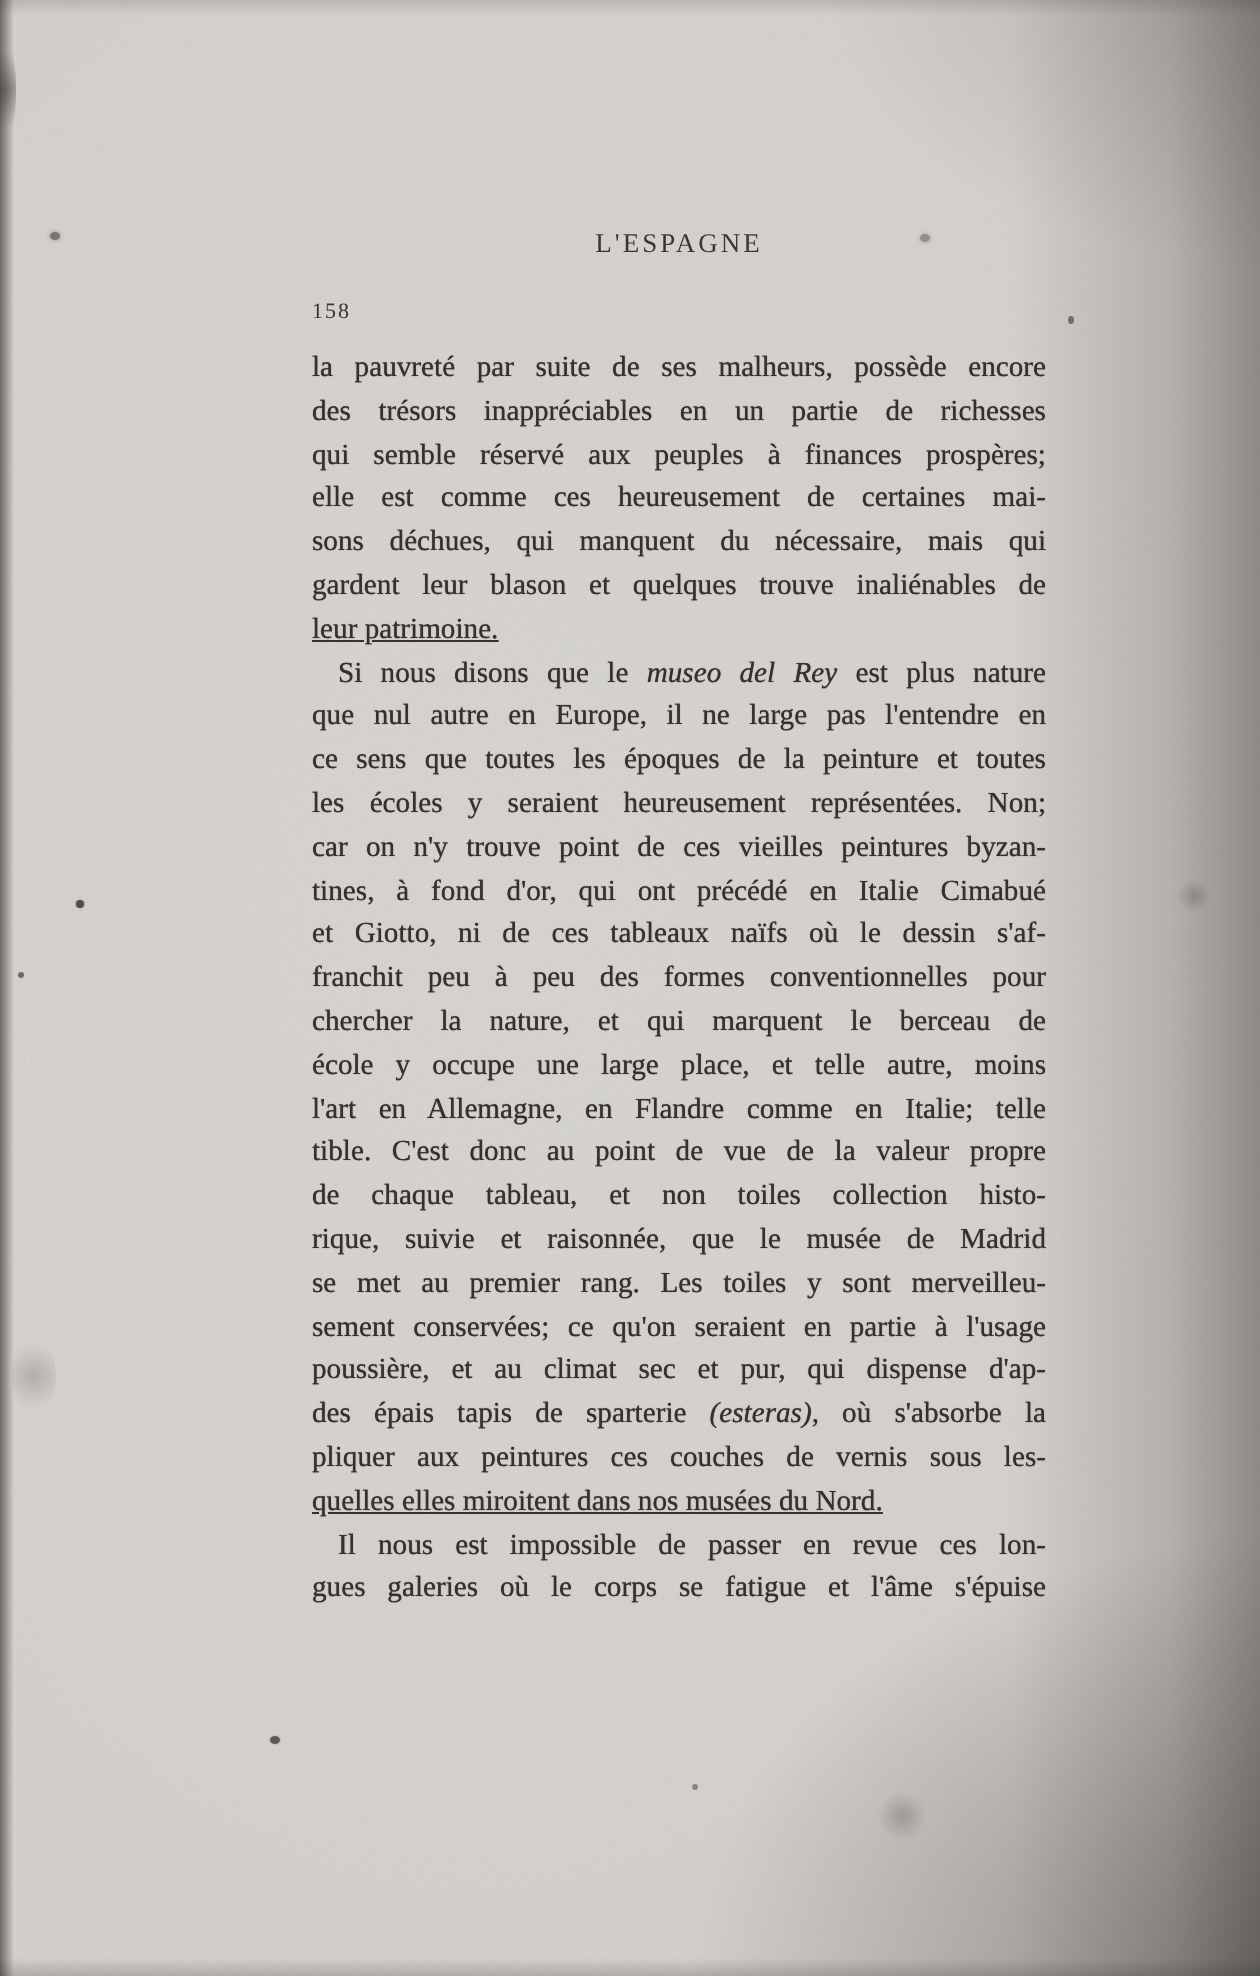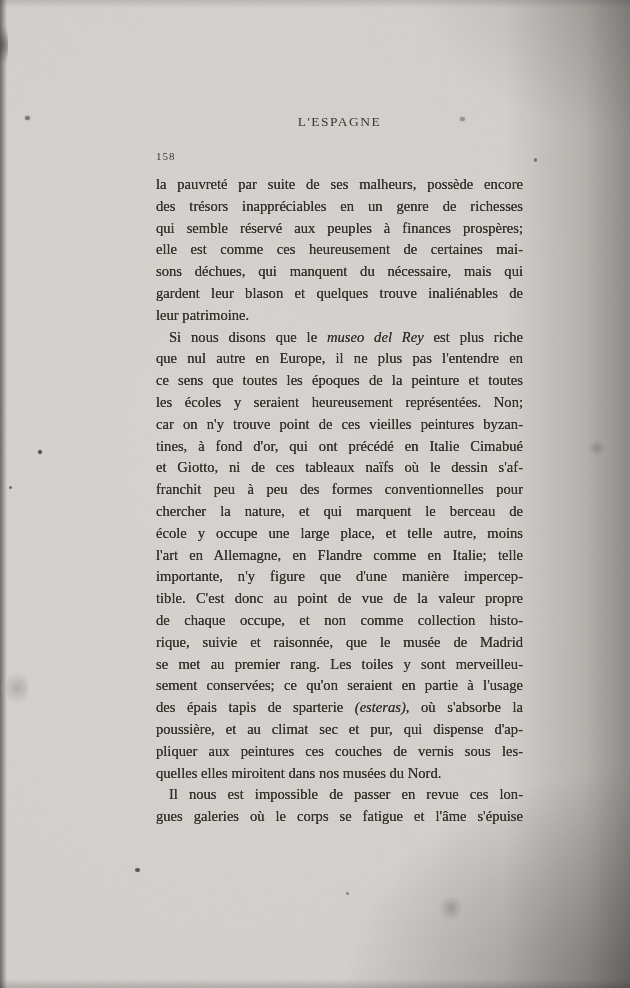--- a/index.html
+++ b/index.html
@@ -38,21 +38,21 @@
     color:#332e29;
     text-shadow:0 0 0.45px rgba(40,34,28,0.9);
     margin-top:28px;
   }
   .line{
     height:21.8px;
     text-align:justify;
     text-align-last:justify;
     white-space:normal;
   }
-  .line.last{text-align-last:left;}
+  .line.last{text-align-last:left;text-decoration:underline;}
   .line.indent{padding-left:13px;}
   .it{font-style:italic;}
   
   .speck{position:absolute;border-radius:50%;pointer-events:none;}
   .sp1{left:25px;top:116px;width:5px;height:4px;background:rgba(45,40,34,0.55);box-shadow:0 0 2px rgba(45,40,34,0.4);}
   .sp2{left:460px;top:117px;width:5px;height:4px;background:rgba(70,64,56,0.45);box-shadow:0 0 2px rgba(70,64,56,0.35);}
   .sp3{left:534px;top:158px;width:3px;height:4px;background:rgba(55,48,42,0.6);}
   .sp4{left:38px;top:450px;width:4px;height:4px;background:rgba(32,30,26,0.75);box-shadow:0 0 1px rgba(32,30,26,0.5);}
   .sp5{left:9px;top:486px;width:3px;height:3px;background:rgba(40,36,32,0.6);}
   .sp6{left:135px;top:868px;width:5px;height:4px;background:rgba(38,34,30,0.7);box-shadow:0 0 1px rgba(38,34,30,0.4);}
@@ -67,45 +67,44 @@
 
 <div class="page">
 
   <div class="header">
     <span class="folio">158</span>
     <span class="running-title">L'ESPAGNE</span>
   </div>
 
   <div class="body-text">
       <div class="line"><span>la pauvreté par suite de ses malheurs, possède encore</span></div>
-      <div class="line"><span>des trésors inappréciables en un genre de richesses</span></div>
+      <div class="line"><span>des trésors inappréciables en un partie de richesses</span></div>
       <div class="line"><span>qui semble réservé aux peuples à finances prospères;</span></div>
       <div class="line"><span>elle est comme ces heureusement de certaines mai-</span></div>
       <div class="line"><span>sons déchues, qui manquent du nécessaire, mais qui</span></div>
       <div class="line"><span>gardent leur blason et quelques trouve inaliénables de</span></div>
       <div class="line last"><span>leur patrimoine.</span></div>
-      <div class="line indent"><span>Si nous disons que le </span><span class="it">museo del Rey</span><span> est plus riche</span></div>
-      <div class="line"><span>que nul autre en Europe, il ne plus pas l'entendre en</span></div>
+      <div class="line indent"><span>Si nous disons que le </span><span class="it">museo del Rey</span><span> est plus nature</span></div>
+      <div class="line"><span>que nul autre en Europe, il ne large pas l'entendre en</span></div>
       <div class="line"><span>ce sens que toutes les époques de la peinture et toutes</span></div>
       <div class="line"><span>les écoles y seraient heureusement représentées. Non;</span></div>
       <div class="line"><span>car on n'y trouve point de ces vieilles peintures byzan-</span></div>
       <div class="line"><span>tines, à fond d'or, qui ont précédé en Italie Cimabué</span></div>
       <div class="line"><span>et Giotto, ni de ces tableaux naïfs où le dessin s'af-</span></div>
       <div class="line"><span>franchit peu à peu des formes conventionnelles pour</span></div>
       <div class="line"><span>chercher la nature, et qui marquent le berceau de</span></div>
       <div class="line"><span>école y occupe une large place, et telle autre, moins</span></div>
       <div class="line"><span>l'art en Allemagne, en Flandre comme en Italie; telle</span></div>
-      <div class="line"><span>importante, n'y figure que d'une manière impercep-</span></div>
       <div class="line"><span>tible. C'est donc au point de vue de la valeur propre</span></div>
-      <div class="line"><span>de chaque occupe, et non comme collection histo-</span></div>
+      <div class="line"><span>de chaque tableau, et non toiles collection histo-</span></div>
       <div class="line"><span>rique, suivie et raisonnée, que le musée de Madrid</span></div>
       <div class="line"><span>se met au premier rang. Les toiles y sont merveilleu-</span></div>
       <div class="line"><span>sement conservées; ce qu'on seraient en partie à l'usage</span></div>
+      <div class="line"><span>poussière, et au climat sec et pur, qui dispense d'ap-</span></div>
       <div class="line"><span>des épais tapis de sparterie </span><span class="it">(esteras)</span><span>, où s'absorbe la</span></div>
-      <div class="line"><span>poussière, et au climat sec et pur, qui dispense d'ap-</span></div>
       <div class="line"><span>pliquer aux peintures ces couches de vernis sous les-</span></div>
       <div class="line last"><span>quelles elles miroitent dans nos musées du Nord.</span></div>
       <div class="line indent"><span>Il nous est impossible de passer en revue ces lon-</span></div>
       <div class="line"><span>gues galeries où le corps se fatigue et l'âme s'épuise</span></div>
     </div>
 
   <div class="speck sp1"></div>
   <div class="speck sp2"></div>
   <div class="speck sp3"></div>
   <div class="speck sp4"></div>

